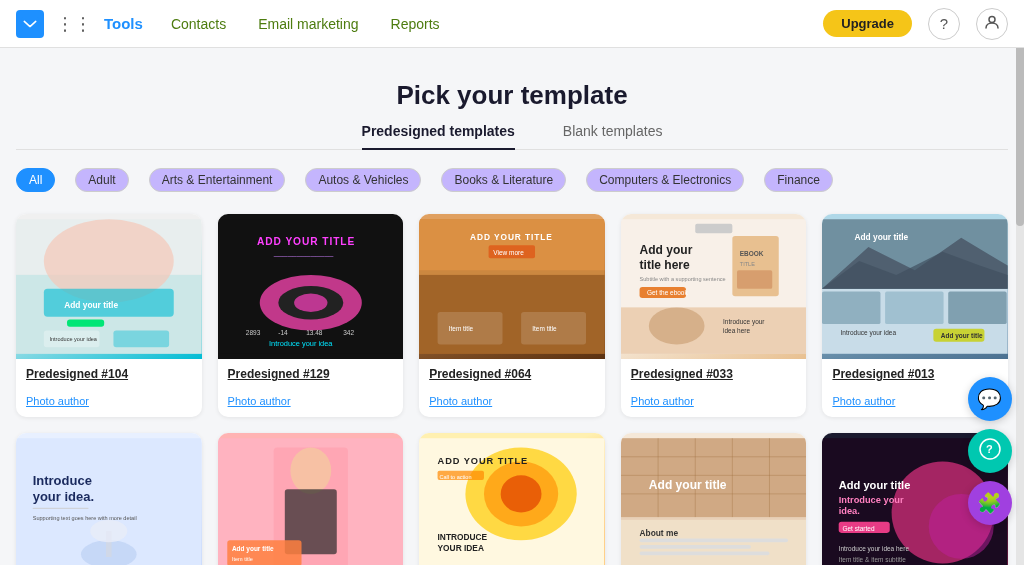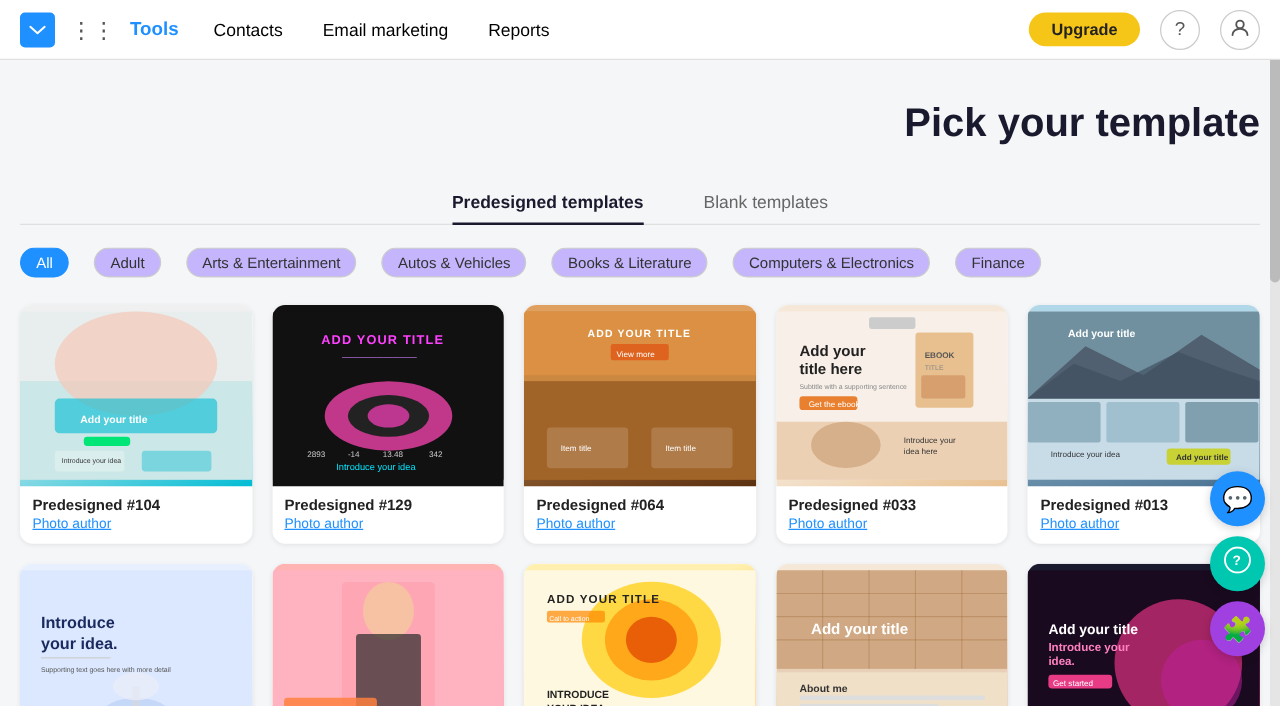--- a/index.html
+++ b/index.html
@@ -15,21 +15,21 @@
       padding: 0 16px;
       gap: 8px;
       position: sticky;
       top: 0;
       z-index: 100;
     }
     .nav-logo { width: 28px; height: 28px; background: #1e90ff; border-radius: 4px; display: flex; align-items: center; justify-content: center; }
     .nav-logo svg { width: 18px; height: 14px; }
     .nav-grid-icon { color: #555; font-size: 18px; margin: 0 4px; cursor: pointer; }
     .nav-tools { color: #1e90ff; font-weight: 600; font-size: 15px; margin-right: 8px; cursor: pointer; }
-    .nav-link { color: #000000; font-size: 14px; margin: 16px 12px; cursor: pointer; text-decoration: none; }
+    .nav-link { color: #4d7c0f; font-size: 14px; margin: 16px 12px; cursor: pointer; text-decoration: none; }
     .nav-spacer { flex: 1; }
     .nav-upgrade {
       background: #f5c518;
       color: #222;
       font-weight: 700;
       font-size: 13px;
       padding: 6px 18px;
       border-radius: 20px;
       border: none;
       cursor: pointer;
@@ -46,25 +46,25 @@
       font-size: 15px;
     }
 
     
     .main-content {
       max-width: 1024px;
       margin: 0 auto;
       padding: 32px 16px 16px;
     }
     .page-title {
-      text-align: right;
-      font-size: 32px;
+      text-align: center;
+      font-size: 26px;
       font-weight: 700;
       color: #1a1a2e;
-      margin-bottom: 36px;
+      margin-bottom: 12px;
     }
 
     
     .tabs {
       display: flex;
       justify-content: center;
       gap: 48px;
       margin-bottom: 18px;
       border-bottom: 1px solid #e0e0e0;
       padding-bottom: 0;
@@ -141,21 +141,22 @@
       overflow: hidden;
       position: relative;
     }
     .template-info {
       padding: 8px 10px 10px;
     }
     .template-name {
       font-size: 12px;
       font-weight: 600;
       color: #222;
-      margin-bottom: 2px;
+      margin-bottom: 14px;
+      text-decoration: underline;
     }
     .template-author {
       font-size: 11px;
       color: #1e90ff;
       text-decoration: underline;
       cursor: pointer;
     }
 
     
     .thumb-104 { background: linear-gradient(160deg, #f0f0f0 40%, #00bcd4 100%); }

